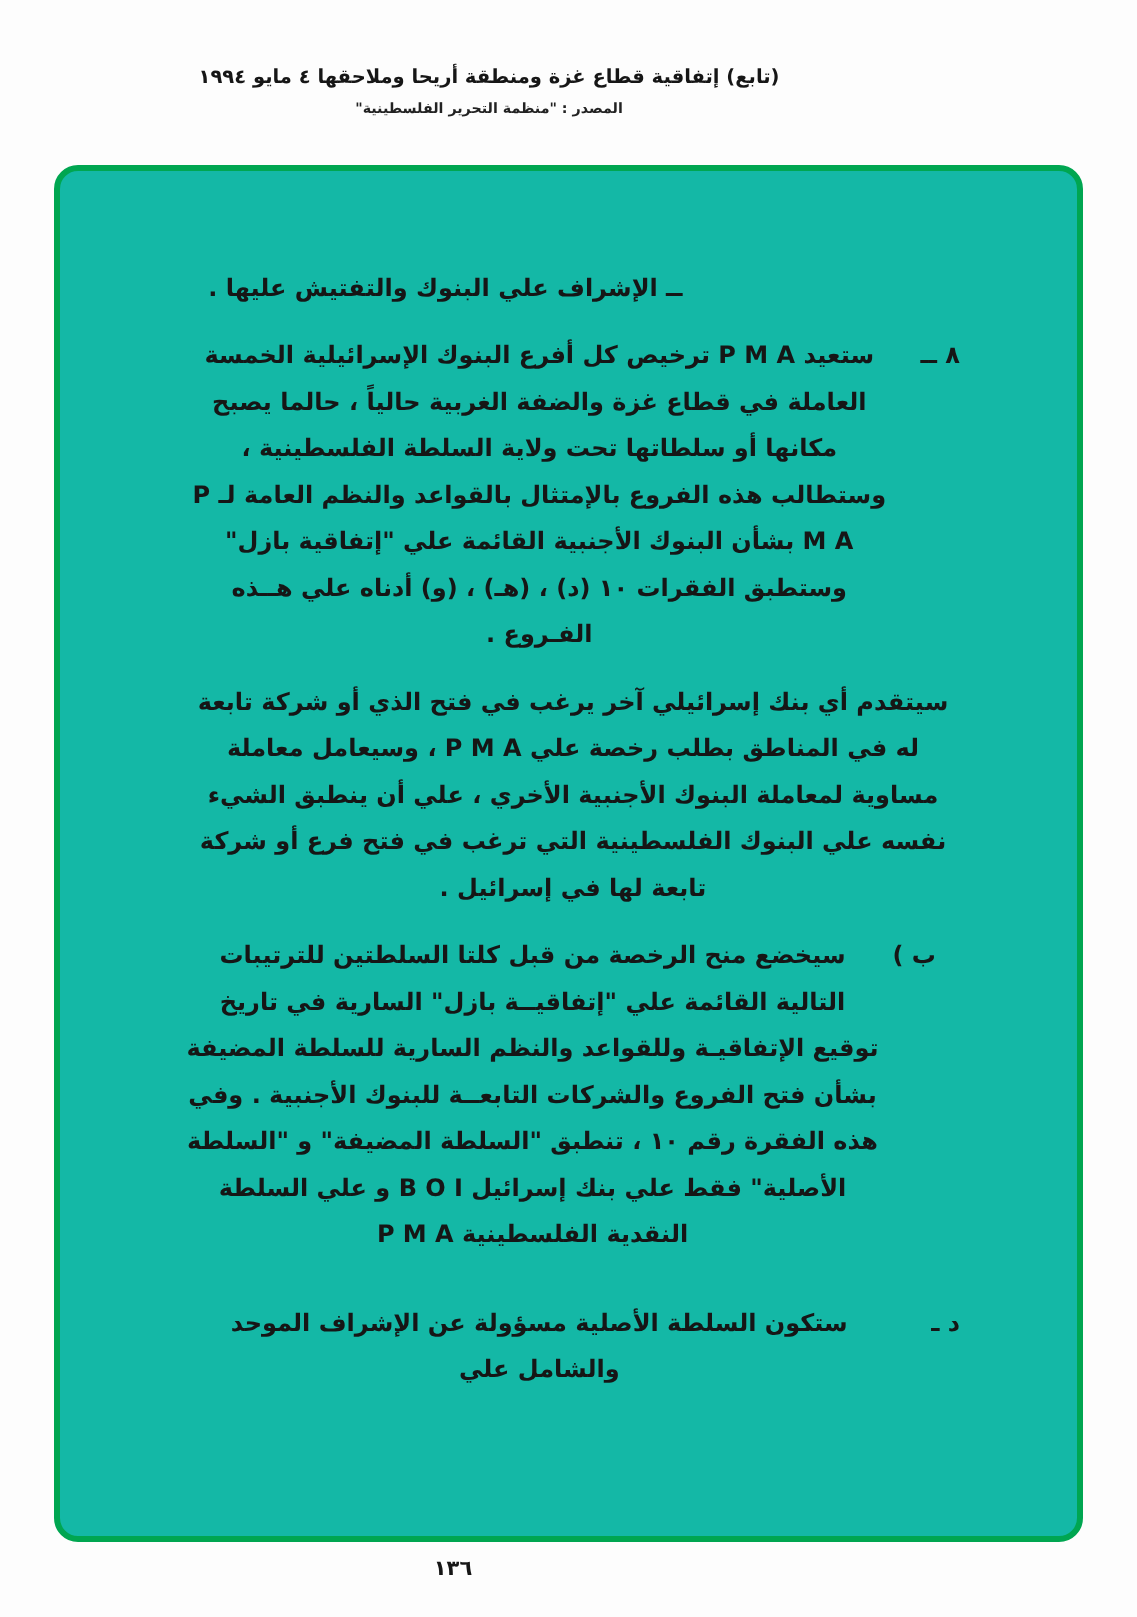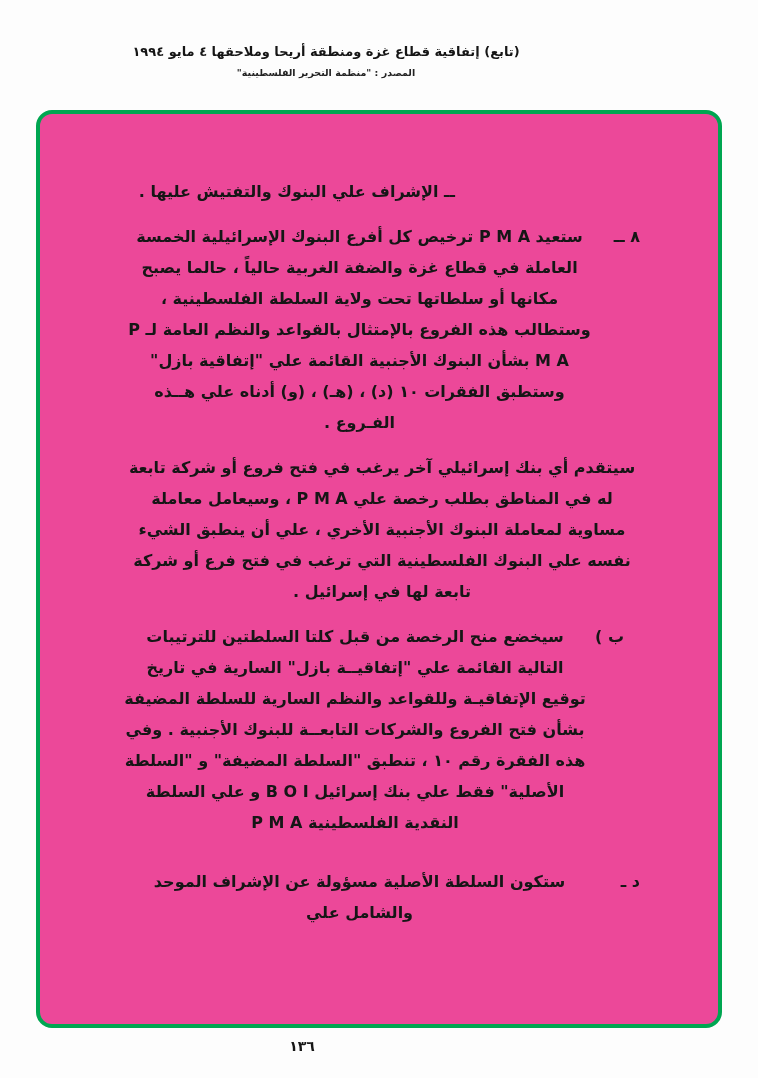--- a/index.html
+++ b/index.html
@@ -20,21 +20,21 @@
   }
   .header-line1 { font-size: 13px; font-weight: bold; letter-spacing: 0.3px; }
   .header-line2 { font-size: 9.5px; font-weight: bold; margin-top: 8px; color: #222; }
 
   
   .frame {
     position: absolute; left: 36px; top: 110px;
     width: 686px; height: 918px;
     border: 4px solid var(--green);
     border-radius: 16px;
-    background: #ec4899;
+    background: #14b8a6;
   }
 
   
   .content {
     position: absolute; top: 62px; right: 78px;
     width: 516px;
     direction: rtl; text-align: right;
     font-size: 16px; font-weight: bold;
     line-height: 31px;
     color: var(--ink);
@@ -65,21 +65,21 @@
   <div class="content">
 
     <div class="intro">ــ الإشراف علي البنوك والتفتيش عليها .</div>
 
     <div class="para">
       <span class="marker">٨ ــ</span>
       <span class="ptext">ستعيد P M A ترخيص كل أفرع البنوك الإسرائيلية الخمسة العاملة في قطاع غزة والضفة الغربية حالياً ، حالما يصبح مكانها أو سلطاتها تحت ولاية السلطة الفلسطينية ، وستطالب هذه الفروع بالإمتثال بالقواعد والنظم العامة لـ P M A بشأن البنوك الأجنبية القائمة علي "إتفاقية بازل" وستطبق الفقرات ١٠ (د) ، (هـ) ، (و) أدناه علي هــذه الفـروع .</span>
     </div>
 
     <div class="para">
-      <span class="ptext">سيتقدم أي بنك إسرائيلي آخر يرغب في فتح فروع أو شركة تابعة له في المناطق بطلب رخصة علي P M A ، وسيعامل معاملة مساوية لمعاملة البنوك الأجنبية الأخري ، علي أن ينطبق الشيء نفسه علي البنوك الفلسطينية التي ترغب في فتح فرع أو شركة تابعة لها في إسرائيل .</span>
+      <span class="ptext">سيتقدم أي بنك إسرائيلي آخر يرغب في فتح الذي أو شركة تابعة له في المناطق بطلب رخصة علي P M A ، وسيعامل معاملة مساوية لمعاملة البنوك الأجنبية الأخري ، علي أن ينطبق الشيء نفسه علي البنوك الفلسطينية التي ترغب في فتح فرع أو شركة تابعة لها في إسرائيل .</span>
     </div>
 
     <div class="para sub">
       <span class="marker">ب )</span>
       <span class="ptext">سيخضع منح الرخصة من قبل كلتا السلطتين للترتيبات التالية القائمة علي "إتفاقيــة بازل" السارية في تاريخ توقيع الإتفاقيـة وللقواعد والنظم السارية للسلطة المضيفة بشأن فتح الفروع والشركات التابعــة للبنوك الأجنبية . وفي هذه الفقرة رقم ١٠ ، تنطبق "السلطة المضيفة" و "السلطة الأصلية" فقط علي بنك إسرائيل B O I و علي السلطة النقدية الفلسطينية P M A</span>
     </div>
 
     <div class="para sub">
     </div>
 

